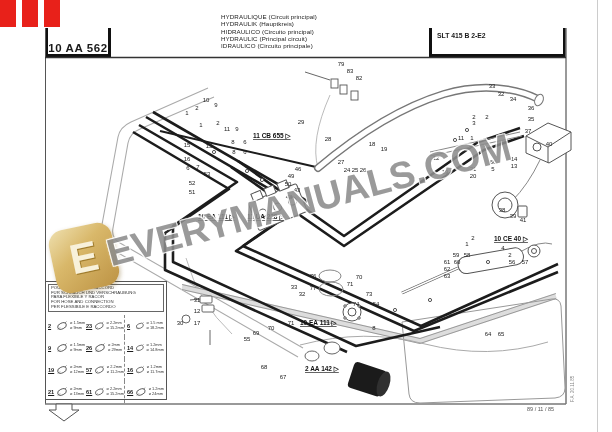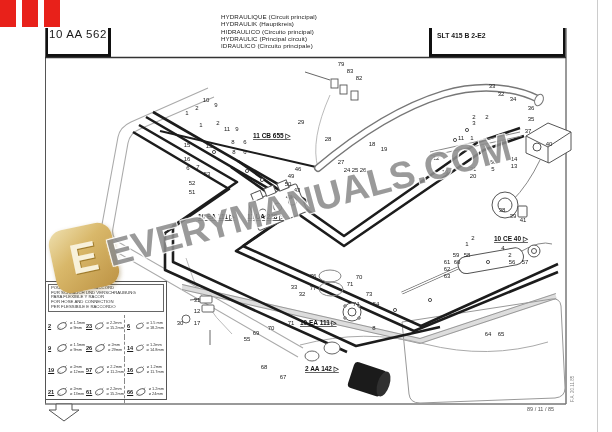--- a/index.html
+++ b/index.html
@@ -6,22 +6,22 @@
   #page{position:relative;width:612px;height:432px;background:#ffffff;overflow:hidden;
         font-family:"Liberation Sans", sans-serif;color:#1a1a1a;}
   .abs{position:absolute;}
 
   
   .regmark{position:absolute;top:0;width:16px;height:27px;}
 
   
   #titles{left:221px;top:13px;font-size:6.2px;line-height:7.3px;color:#222;letter-spacing:.1px;}
   #part-box{left:45px;top:28px;width:66px;height:29px;border-left:3px solid #111;border-right:3px solid #111;
-            border-bottom:3px solid #111;box-sizing:border-box;display:flex;align-items:flex-start;justify-content:center;
-            font-weight:normal;font-size:11.5px;letter-spacing:.6px;}
+            border-bottom:3px solid #111;box-sizing:border-box;display:flex;align-items:flex-end;justify-content:center;
+            font-weight:bold;font-size:11.5px;letter-spacing:.6px;}
   #model-box{left:429px;top:28px;width:137px;height:29px;border-left:3px solid #111;border-right:3px solid #111;
              border-bottom:3px solid #111;box-sizing:border-box;padding:4px 0 0 5px;font-weight:bold;font-size:6.8px;}
 
   
   #legend{left:45px;top:281px;width:122px;height:119px;border:1px solid #555;box-sizing:border-box;background:#fff;z-index:3;}
   #legend-titles{margin:2px;border:1px solid #666;padding:1px 2px;font-size:4.3px;line-height:4.7px;color:#333;}
   #legend-grid{position:relative;display:grid;grid-template-columns:38px 38px 40px;grid-auto-rows:22px;padding:1px 0 0 2px;}
   .cell{display:flex;align-items:center;gap:1px;}
   .cell.c3{border-left:1px dashed #888;padding-left:2px;}
   .cell .ref{font-size:5.6px;font-weight:bold;text-decoration:underline;min-width:7px;}

